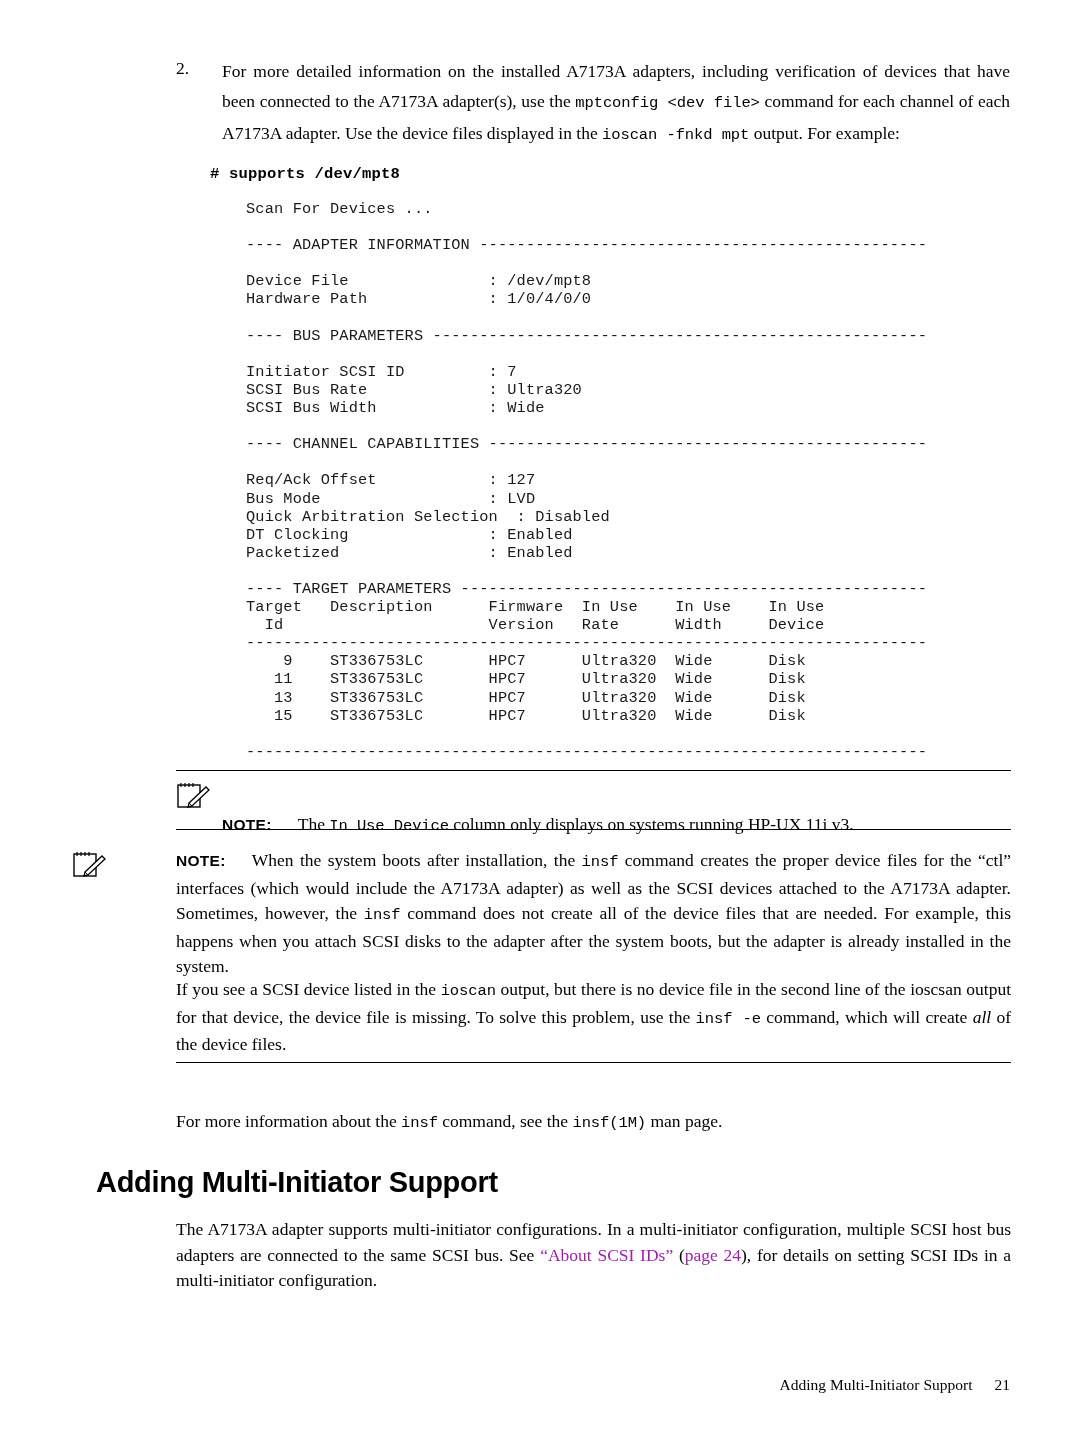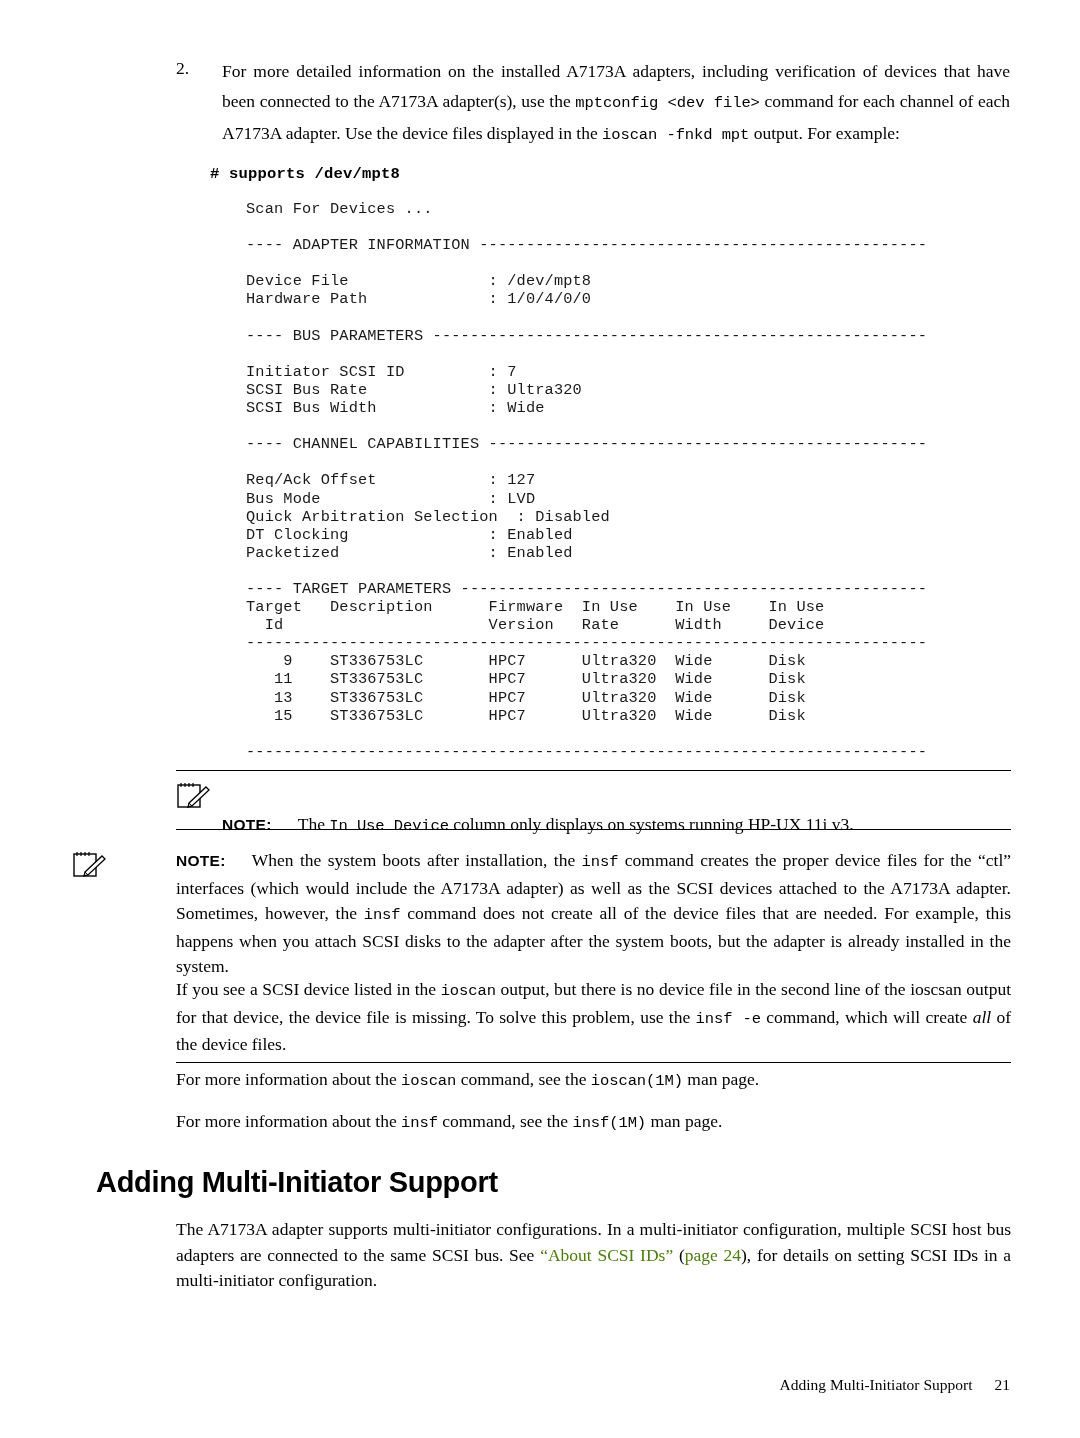--- a/index.html
+++ b/index.html
@@ -108,21 +108,21 @@
     position: absolute;
     left: 96px;
     top: 1166px;
     font-family: "Liberation Sans", sans-serif;
     font-size: 29px;
     font-weight: bold;
     letter-spacing: -0.3px;
   }
 
   .link {
-    color: #4d7c0f;
+    color: #a21caf;
   }
 
   
   .footer {
     position: absolute;
     right: 70px;
     bottom: 44px;
     font-size: 15.5px;
     text-align: right;
   }
@@ -198,21 +198,20 @@
     <line x1="17" y1="2" x2="17" y2="6" stroke="#000" stroke-width="1.2"></line>
     <polygon points="13,22 30,6 33,9 16,25 12,26" fill="#fff" stroke="#000" stroke-width="1.3"></polygon>
     <line x1="13" y1="22" x2="16" y2="25" stroke="#000" stroke-width="1"></line>
   </svg>
   <div class="note note-text" style="left:176px; top:848px; width:835px;"><span class="note-label">NOTE:</span><span style="display:inline-block;width:26px;"></span><span>When the system boots after installation, the </span><span class="mono">insf</span><span> command creates the proper device files for the “ctl” interfaces (which would include the A7173A adapter) as well as the SCSI devices attached to the A7173A adapter. Sometimes, however, the </span><span class="mono">insf</span><span> command does not create all of the device files that are needed. For example, this happens when you attach SCSI disks to the adapter after the system boots, but the adapter is already installed in the system.</span></div>
 
   <div class="note note-text" style="left:176px; top:977px; width:835px;"><span>If you see a SCSI device listed in the </span><span class="mono">ioscan</span><span> output, but there is no device file in the second line of the ioscsan output for that device, the device file is missing. To solve this problem, use the </span><span class="mono">insf -e</span><span> command, which will create </span><i>all</i><span> of the device files.</span></div>
 
   <div class="rule" style="left:176px; top:1062px; width:835px;"></div>
 
-  <div class="para" style="left:176px; top:1067px; width:835px;"><span>For more information about the </span><span class="mono">ioscan</span><span> command, see the </span><span class="mono">ioscan</span><span class="mono">(1M)</span><span> man page.</span></div>
 
   <div class="para" style="left:176px; top:1093px; width:835px;margin-top:16px;"><span>For more information about the </span><span class="mono">insf</span><span> command, see the </span><span class="mono">insf</span><span class="mono">(1M)</span><span> man page.</span></div>
 
 
   <div class="h1">Adding Multi-Initiator Support</div>
 
   <div class="para" style="left:176px; top:1217px; width:835px;"><span>The A7173A adapter supports multi-initiator configurations. In a multi-initiator configuration, multiple SCSI host bus adapters are connected to the same SCSI bus. See </span><span class="link">“About SCSI IDs”</span><span> (</span><span class="link">page 24</span><span>), for details on setting SCSI IDs in a multi-initiator configuration.</span></div>
 
   <div class="footer"><span>Adding Multi-Initiator Support</span><span class="pg">21</span></div>
 

